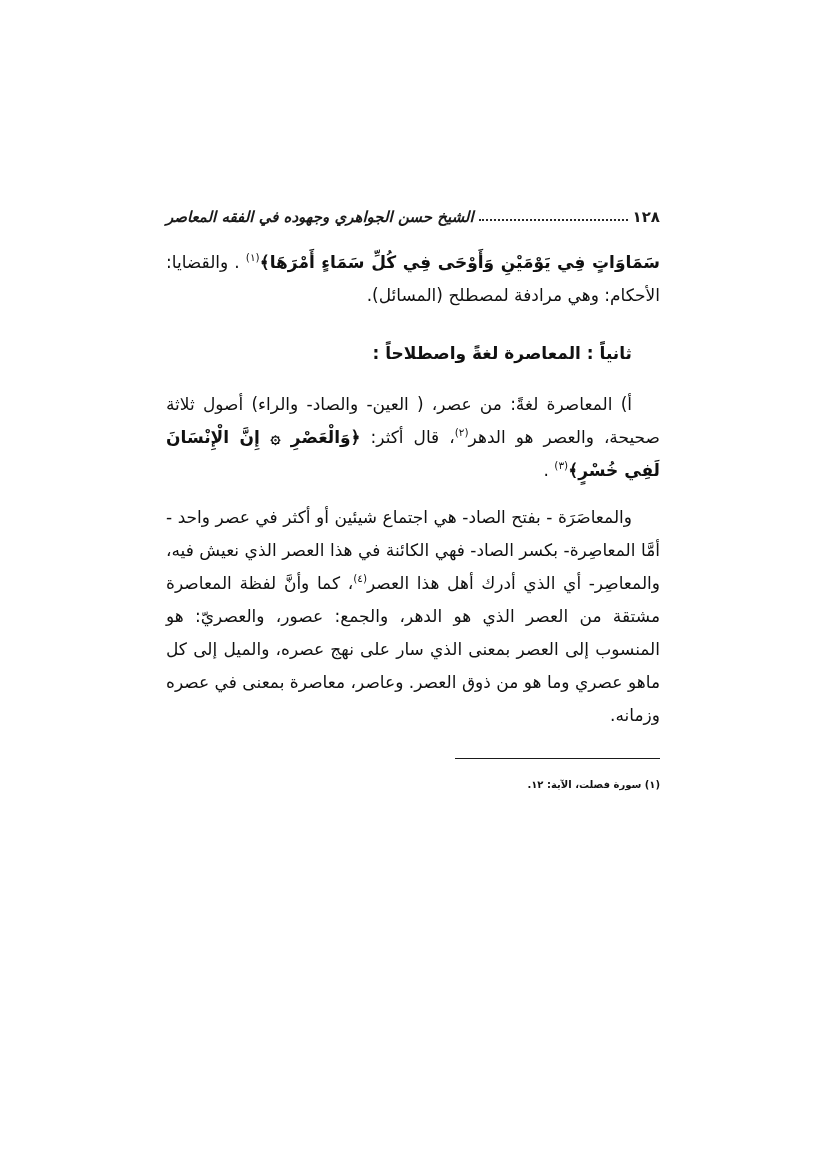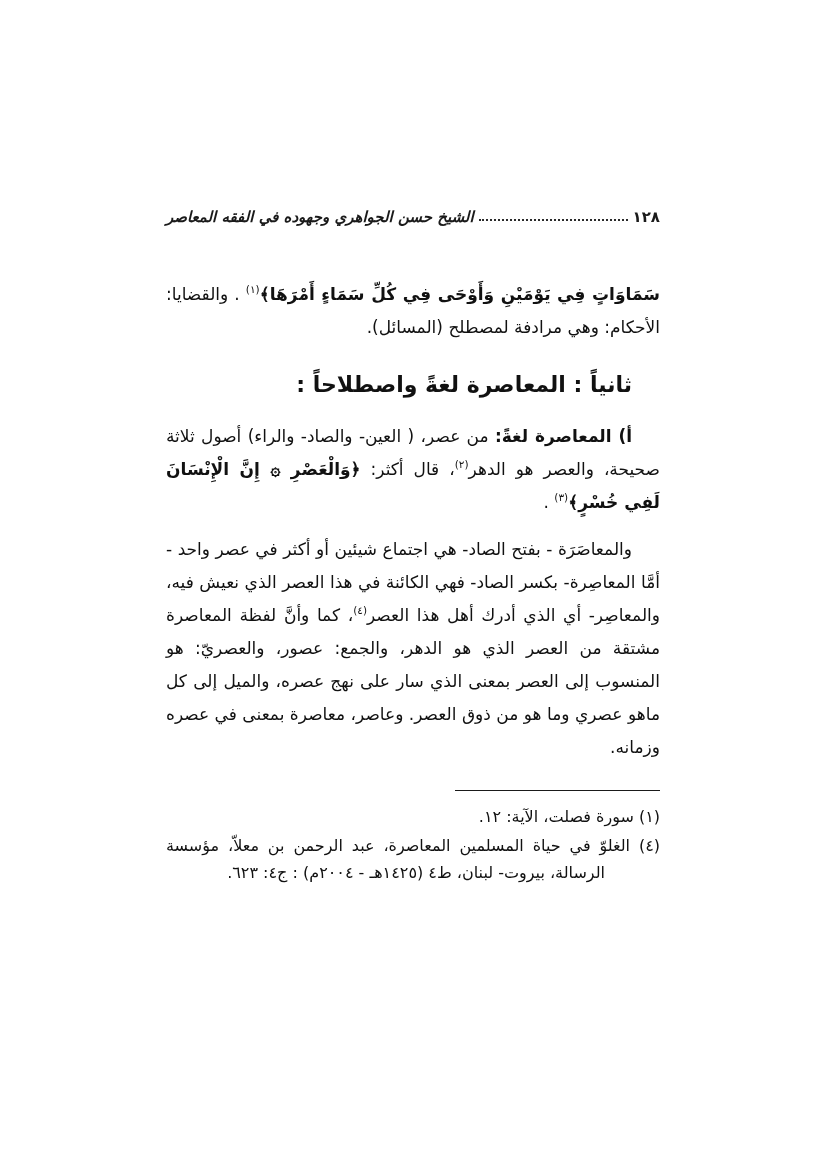--- a/index.html
+++ b/index.html
@@ -50,58 +50,58 @@
   }
   
   .content {
     position: absolute;
     top: 246px;
     right: 166px;
     width: 494px;
     font-size: 17px;
     line-height: 33px;
     text-align: justify;
-    margin-top: 32px;
   }
   .para {
     margin: 0 0 14px 0;
     text-indent: 28px;
   }
   .para.no-indent {
     text-indent: 0;
   }
   .quran {
     font-weight: bold;
   }
   .fn-ref {
     font-size: 10.5px;
     vertical-align: super;
     line-height: 0;
     font-weight: normal;
   }
   .section-heading {
-    font-size: 22px;
+    font-size: 17px;
     font-weight: bold;
     margin: 26px 0 20px 0;
     text-indent: 28px;
     line-height: 30px;
   }
   .lead {
-    font-weight: bold;
+    font-weight: normal;
   }
   
   .footnote-separator {
     width: 205px;
     border-top: 1.5px solid #1a1a1a;
     margin: 26px 0 12px 0; 
   }
   .footnotes {
-    font-size: 16px;
+    font-size: 10px;
     line-height: 27px;
     text-align: justify;
+    font-weight: bold;
   }
   .footnote {
     margin: 0 0 2px 0;
     padding-right: 55px;
     text-indent: -55px;
   }
 </style>
 </head>
 <body>
 
@@ -120,17 +120,16 @@
     <h2 class="section-heading">ثانياً : المعاصرة لغةً واصطلاحاً :</h2>
 
     <p class="para"><strong class="lead">أ) المعاصرة لغةً:</strong><span> من عصر، ( العين- والصاد- والراء) أصول ثلاثة صحيحة، والعصر هو الدهر</span><sup class="fn-ref">(٢)</sup><span>، قال أكثر: </span><span class="quran">﴿وَالْعَصْرِ ۞ إِنَّ الْإِنْسَانَ لَفِي خُسْرٍ﴾</span><sup class="fn-ref">(٣)</sup><span> .</span></p>
 
     <p class="para"><span>والمعاصَرَة - بفتح الصاد- هي اجتماع شيئين أو أكثر في عصر واحد - أمَّا المعاصِرة- بكسر الصاد- فهي الكائنة في هذا العصر الذي نعيش فيه، والمعاصِر- أي الذي أدرك أهل هذا العصر</span><sup class="fn-ref">(٤)</sup><span>، كما وأنَّ لفظة المعاصرة مشتقة من العصر الذي هو الدهر، والجمع: عصور، والعصريّ: هو المنسوب إلى العصر بمعنى الذي سار على نهج عصره، والميل إلى كل ماهو عصري وما هو من ذوق العصر. وعاصر، معاصرة بمعنى في عصره وزمانه.</span></p>
 
     <div class="footnote-separator"></div>
 
     <section class="footnotes">
       <p class="footnote">(١) سورة فصلت، الآية: ١٢.</p>
-      <p class="footnote">(٤) الغلوّ في حياة المسلمين المعاصرة، عبد الرحمن بن معلاّ، مؤسسة الرسالة، بيروت- لبنان، ط٤ (١٤٢٥هـ - ٢٠٠٤م) : ج٤: ٦٢٣.</p>
     </section>
 
   </main>
 </div>
 
 </body></html>

